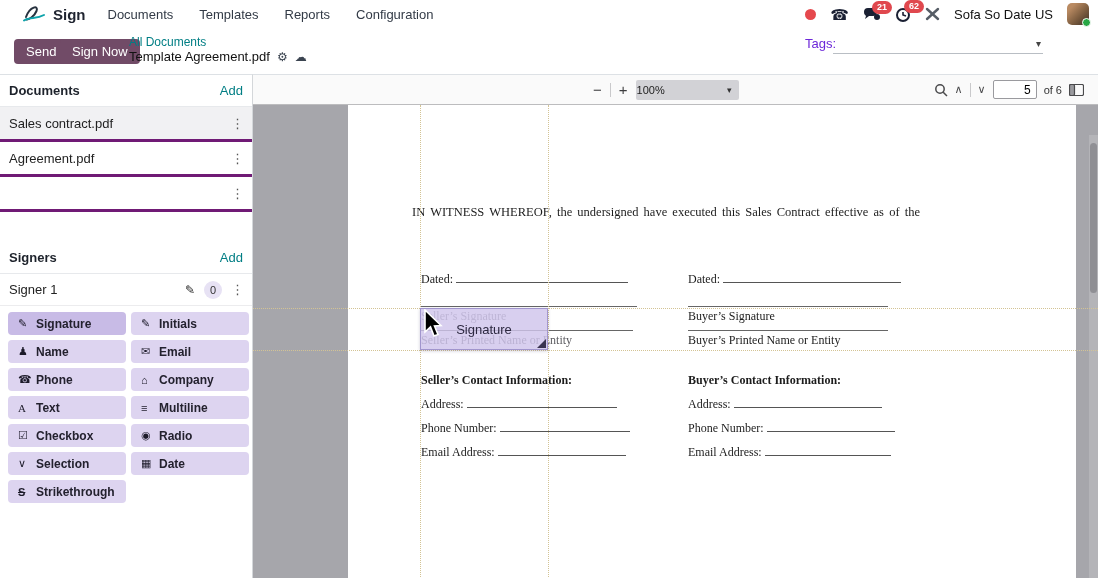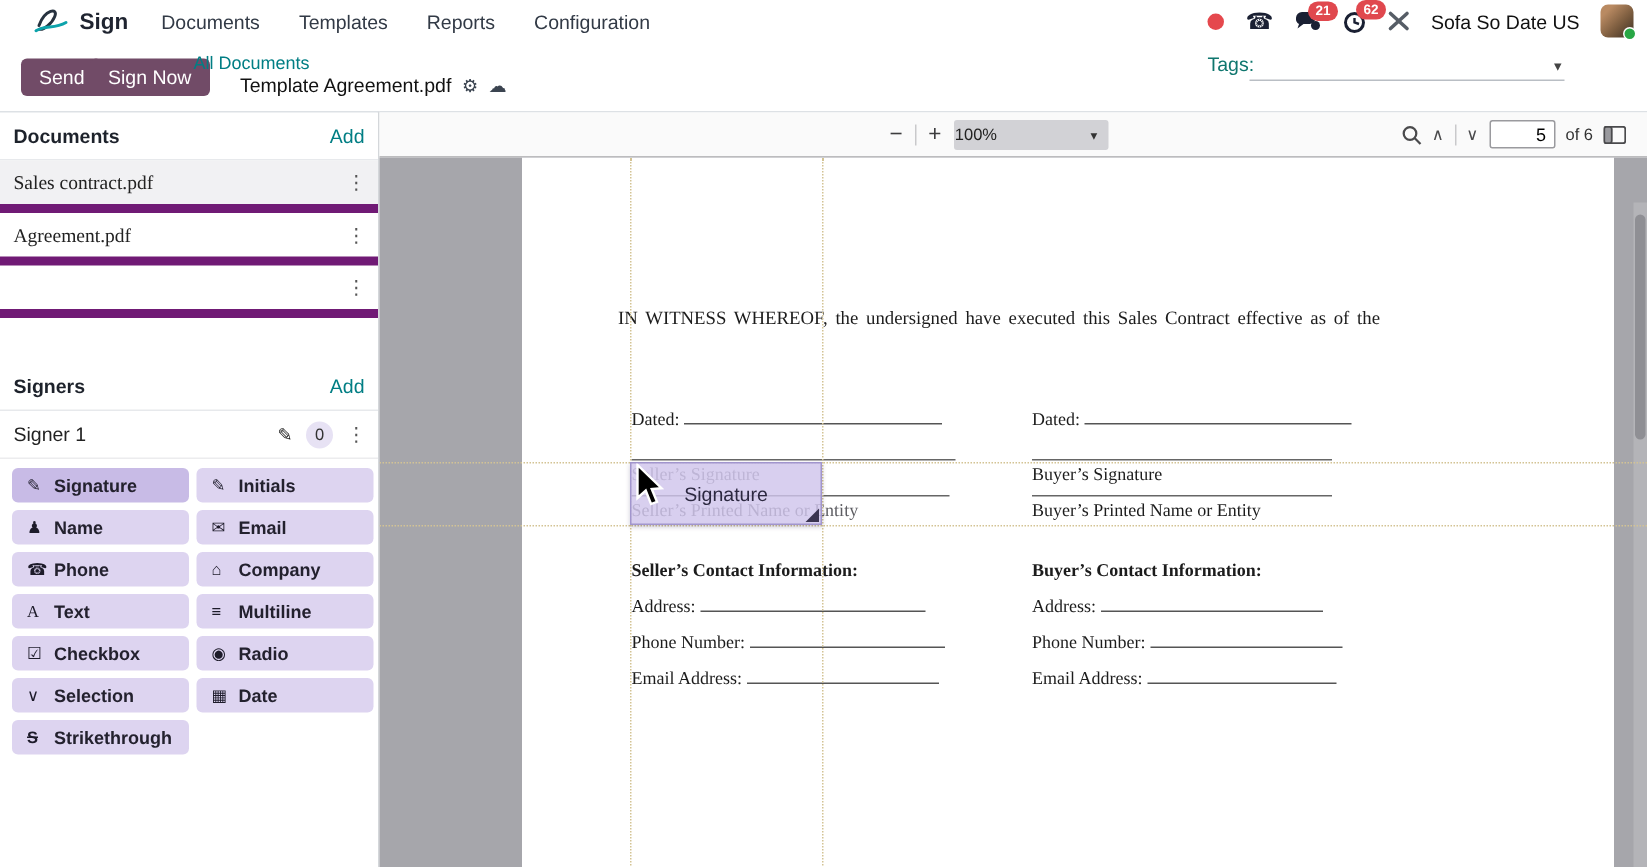--- a/index.html
+++ b/index.html
@@ -20,34 +20,34 @@
   .avatar { position:relative; width:22px; height:22px; border-radius:5px; background:linear-gradient(135deg,#b98a62 20%,#7a5b3e 60%,#3c2f23); }
   .avatar .online { position:absolute; right:-2px; bottom:-2px; width:9px; height:9px; border-radius:50%; background:#28a745; border:1.5px solid #fff; }
 
   
   #actionbar { position:absolute; left:0; top:28px; width:1098px; height:46px; background:#fff; }
   .btn-plum { position:absolute; top:11px; height:25px; background:#714b67; color:#fff; font-size:13px; border:none; border-radius:4px; padding:0 12px; cursor:pointer; font-family:inherit; }
   #btn-send { left:14px; }
   #btn-signnow { left:60px; }
   #crumbs { position:absolute; left:129px; top:7px; }
   #crumbs .parent { font-size:12px; color:#017e84; cursor:pointer; display:block; line-height:14px; }
-  #crumbs .current-row { display:flex; align-items:center; gap:7px; line-height:16px;margin-left:31px; }
+  #crumbs .current-row { display:flex; align-items:center; gap:7px; line-height:16px; }
   #crumbs .current { font-size:13px; color:#111; }
   #crumbs .mini { font-size:12px; color:#3b4450; cursor:pointer; }
   #tagswrap { position:absolute; left:805px; top:6px; width:240px; }
-  #tagswrap .lbl { font-size:13px; color:#0f766e; }
+  #tagswrap .lbl { font-size:13px; color:#6d28d9; }
   #tagsfield { position:absolute; left:28px; top:0; width:210px; height:20px; border-bottom:1px solid #b9bec4; cursor:pointer; }
   #tagsfield .caret { position:absolute; right:2px; top:4px; font-size:10px; color:#444; }
 
   
   #sidebar { position:absolute; left:0; top:74px; width:253px; height:504px; background:#fff; border-top:1px solid #dde1e5; border-right:1px solid #d4d7da; }
   .sechead { display:flex; justify-content:space-between; align-items:center; padding:0 9px; height:32px; border-bottom:1px solid #e7e9ec; }
   .sechead .t { font-size:13px; font-weight:bold; color:#1d222b; }
   .sechead .add { font-size:13px; color:#017e84; cursor:pointer; }
-  .docrow { position:relative; display:flex; align-items:center; height:35px; padding:0 9px; font-size:13px; color:#222; border-bottom:6px solid #701a75; cursor:pointer;font-family:Liberation Serif, serif; }
+  .docrow { position:relative; display:flex; align-items:center; height:35px; padding:0 9px; font-size:13px; color:#222; border-bottom:3px solid #701a75; cursor:pointer; }
   .docrow.sel { background:#f1f1f3; }
   .kebab { position:absolute; right:8px; color:#555; font-size:13px; cursor:pointer; }
   #signers-block { margin-top:30px; }
   .signerrow { position:relative; display:flex; align-items:center; height:32px; padding:0 9px; font-size:13px; color:#222; border-bottom:1px solid #ececee; }
   .signerrow .tools { position:absolute; right:8px; display:flex; align-items:center; gap:9px; }
   .signerrow .pencil { font-size:12px; color:#222; cursor:pointer; }
   .signerrow .cnt { width:18px; height:18px; border-radius:50%; background:#e7e2f4; color:#333; font-size:11px; display:flex; align-items:center; justify-content:center; }
   #fieldgrid { display:grid; grid-template-columns:118px 118px; gap:5px; padding:6px 8px; }
   .fieldbtn { display:flex; align-items:center; height:23px; background:#ddd4f0; border:none; border-radius:4px; font-size:12px; font-weight:bold; color:#23212e; padding:0 0 0 10px; cursor:grab; font-family:inherit; text-align:left; }
   .fieldbtn.active { background:#c8bbe6; }

